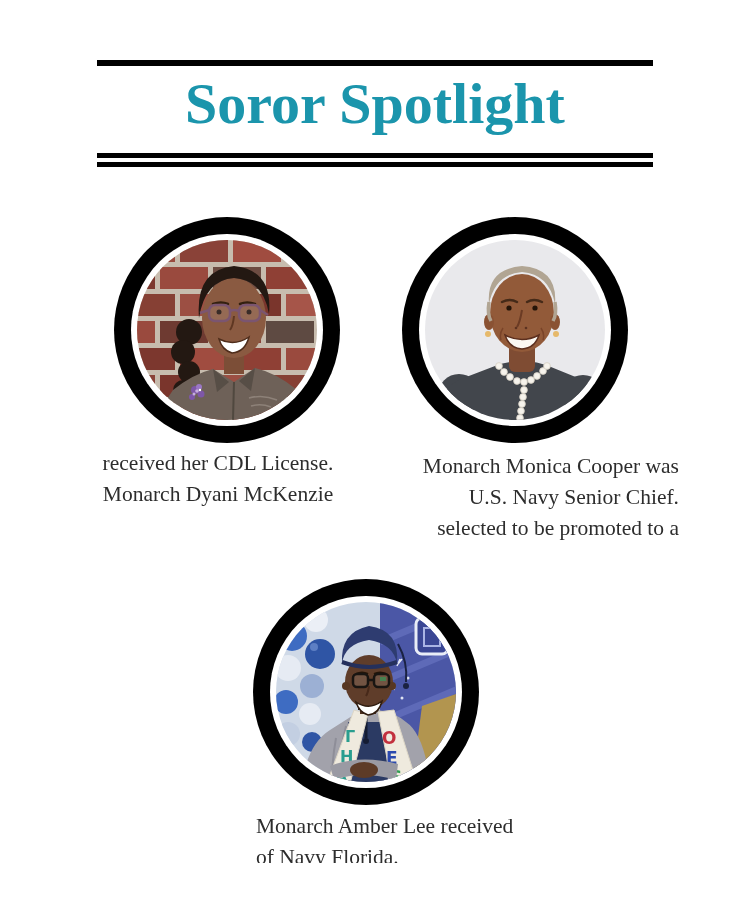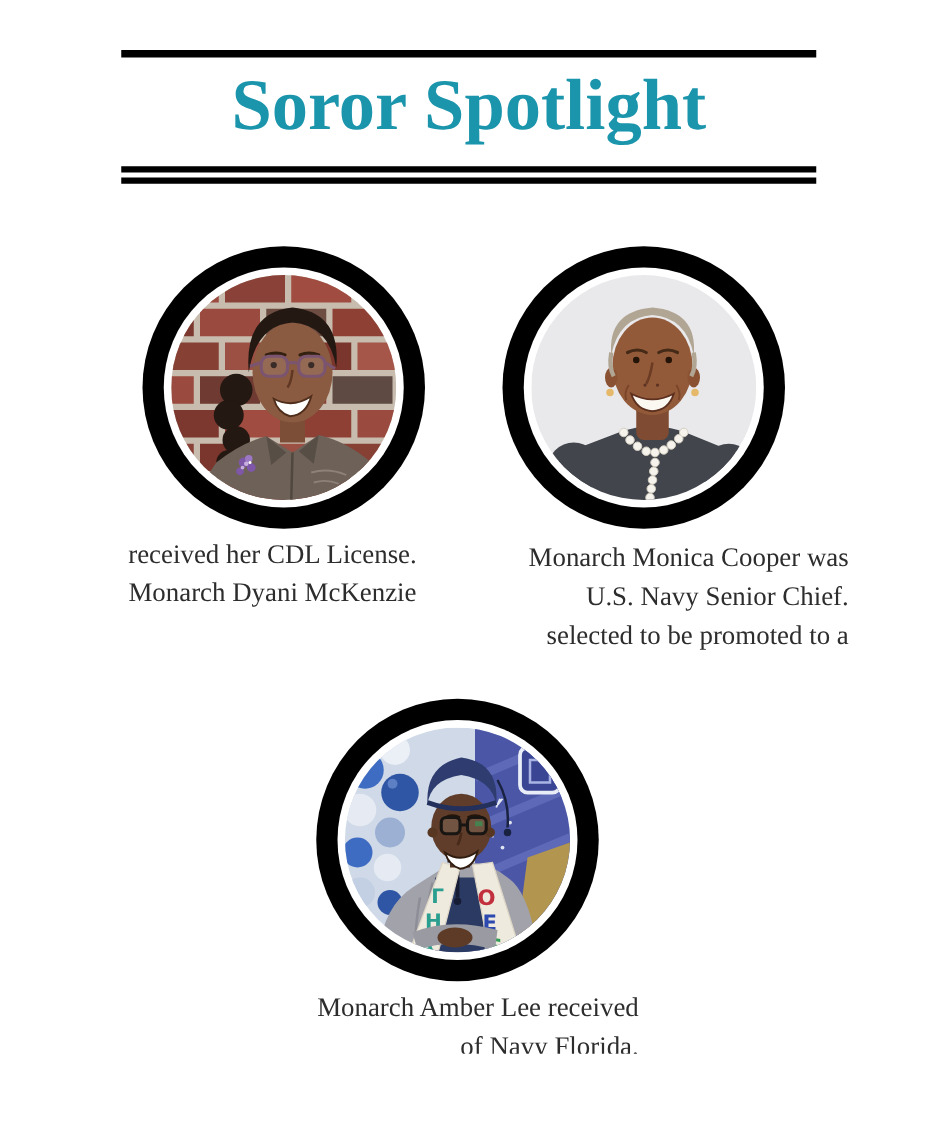--- a/index.html
+++ b/index.html
@@ -5,21 +5,21 @@
   :root{
     --title-color:#1b95ac;
     --rule-color:#000000;
     --caption-color:#2d2d2d;
     --page-background:#ffffff;
     --ring-color:#000000;
   }
   *{margin:0;padding:0;box-sizing:border-box;}
   html,body{width:750px;height:900px;}
   body{font-family:"Liberation Serif",serif;background:#fff;}
-  .page{position:relative;width:750px;height:843px;background:var(--page-background);overflow:hidden;}
+  .page{position:relative;width:750px;height:843px;background:var(--page-background);overflow:hidden;margin-top:20px;}
 
   .rule{position:absolute;left:97px;width:556px;background:var(--rule-color);}
   .rule-top{top:40px;height:6px;}
   .rule-d1{top:133px;height:5px;}
   .rule-d2{top:142px;height:5px;}
 
   .title{
     position:absolute;top:52px;left:0;width:750px;
     text-align:center;
     font-family:"Liberation Serif","DejaVu Serif",serif;
@@ -45,21 +45,21 @@
   .frame-3{left:253px;top:559px;}
 
   .caption{
     position:absolute;
     font-family:"Liberation Serif","DejaVu Serif",serif;
     font-size:21.5px;line-height:31px;color:var(--caption-color);
   }
   .caption .caption-line{white-space:nowrap;}
   .caption-1{left:93px;top:428px;width:250px;text-align:center;}
   .caption-2{left:399px;top:431px;width:280px;text-align:right;}
-  .caption-3{left:231px;top:791px;width:280px;text-align:right;font-family:Liberation Serif, serif;}
+  .caption-3{left:256px;top:791px;width:280px;text-align:left;font-family:Liberation Serif, serif;}
 </style>
 </head>
 <body>
 
 <div class="page">
 
   <div class="rule rule-top"></div>
   <div class="title">Soror Spotlight</div>
   <div class="rule rule-d1"></div>
   <div class="rule rule-d2"></div>

